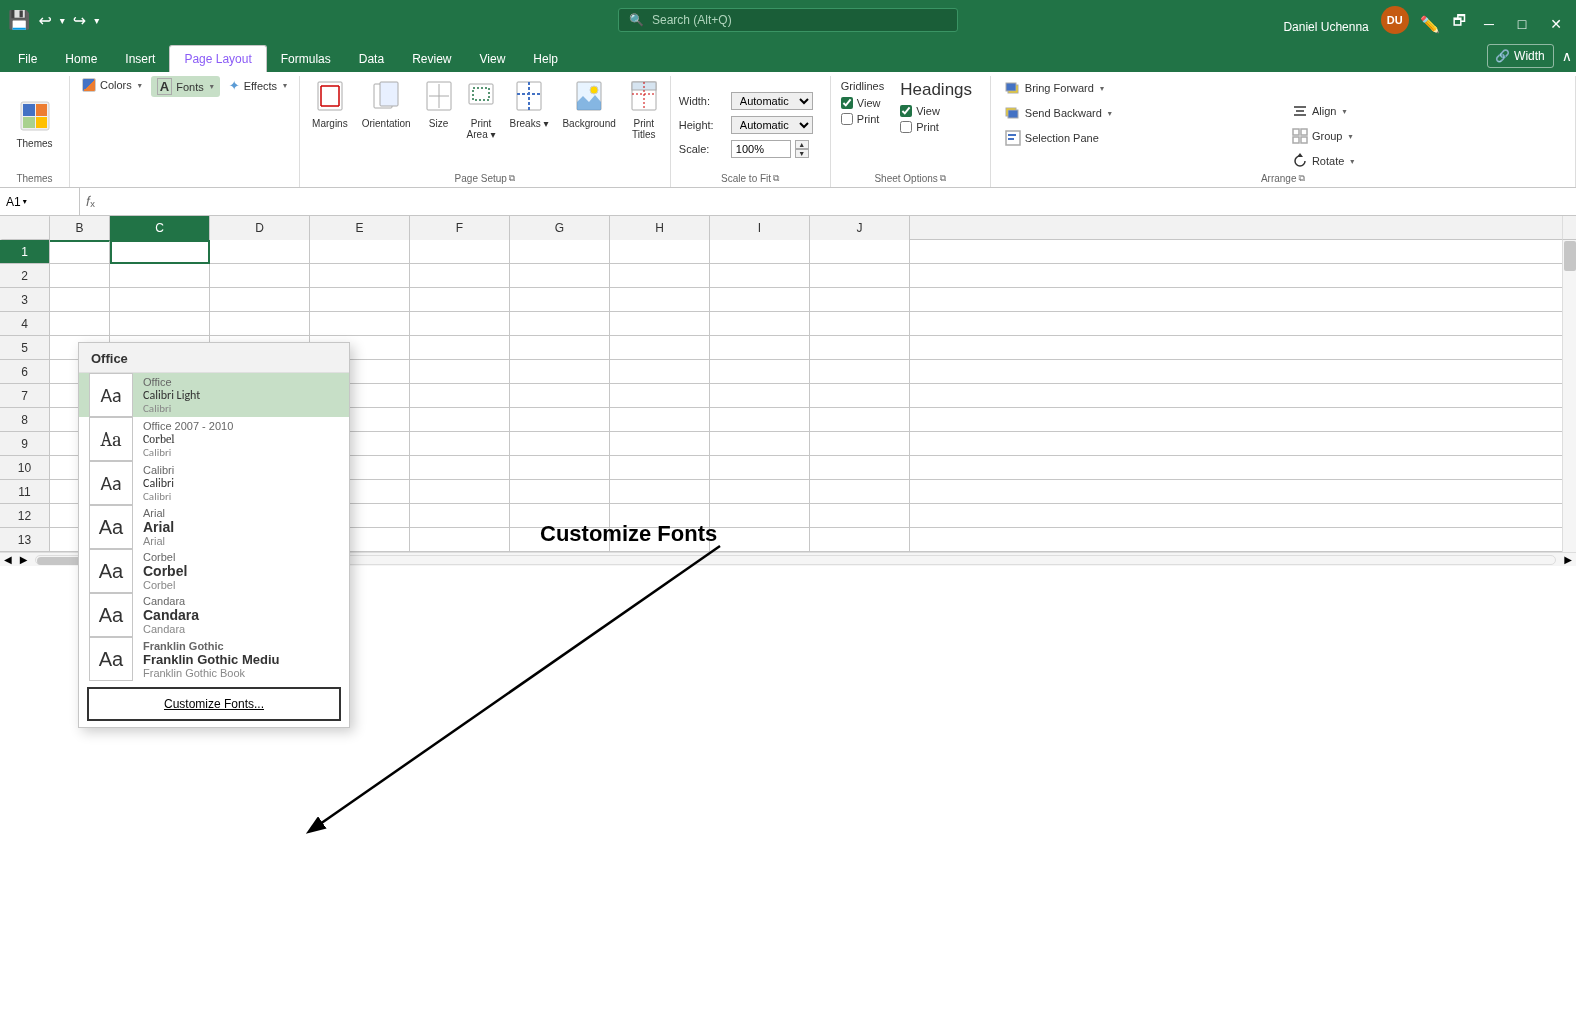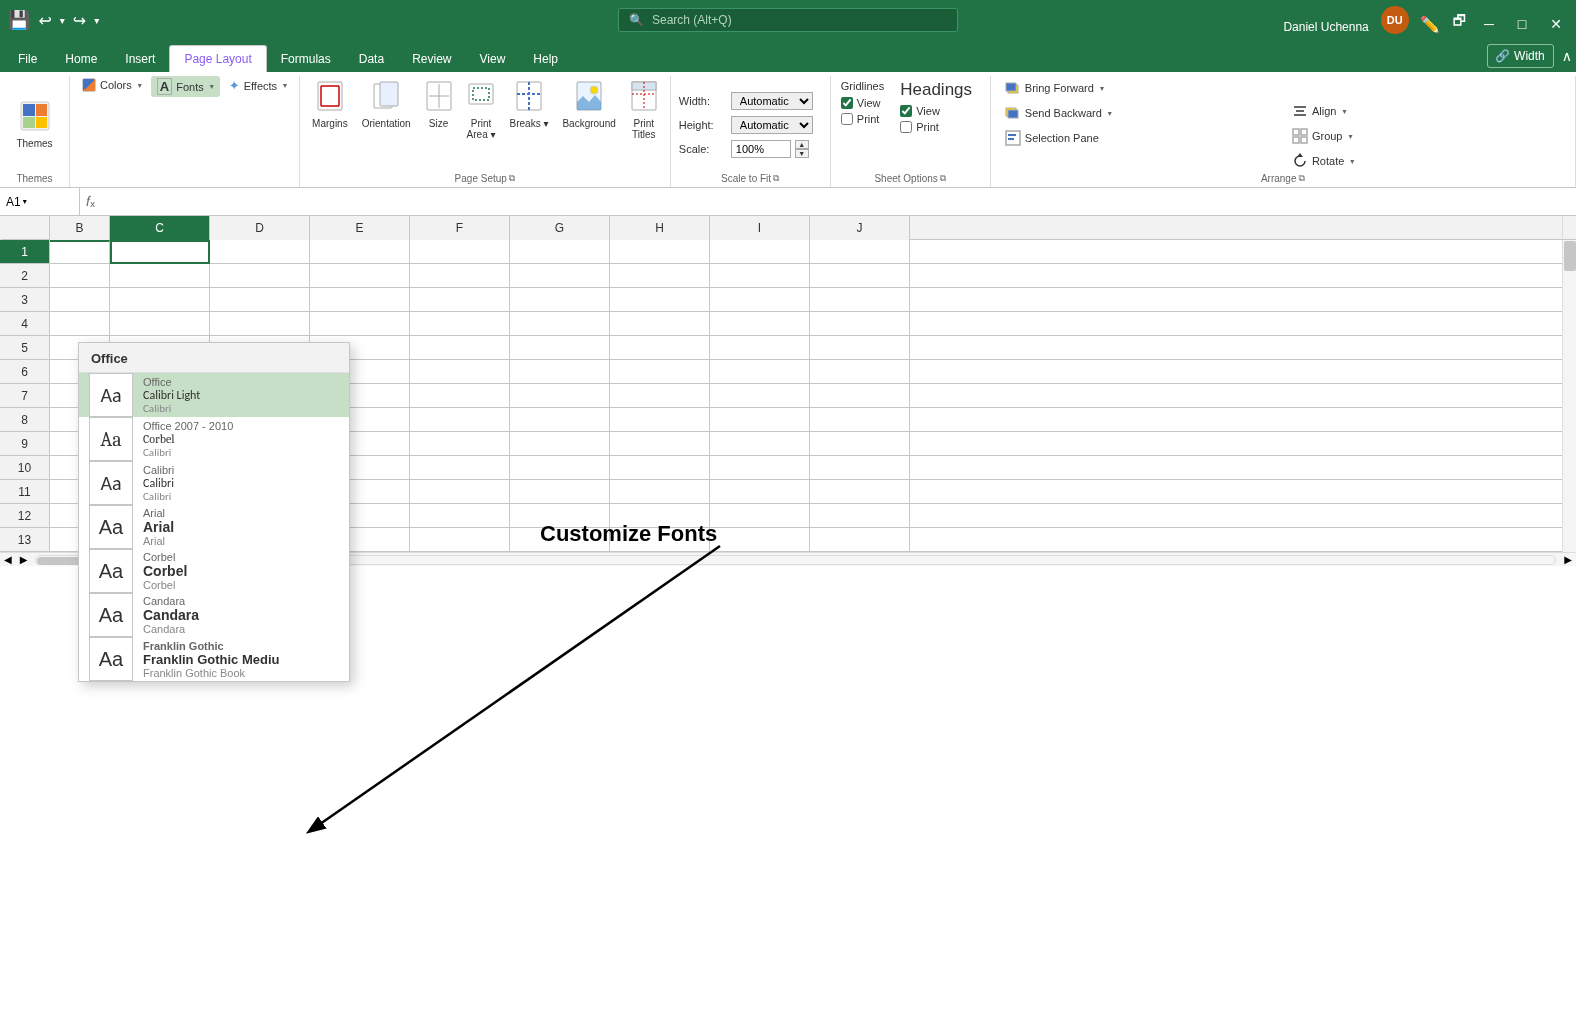--- a/index.html
+++ b/index.html
@@ -836,20 +836,23 @@
 
         <div class="font-item font-item-franklin">
           <div class="font-preview-box" style="font-family:'Franklin Gothic Medium',sans-serif;">Aa</div>
           <div class="font-info">
             <span class="font-theme-name" style="font-family:'Franklin Gothic Medium',sans-serif;font-weight:600;">Franklin Gothic</span>
             <span class="font-heading" style="font-family:'Franklin Gothic Medium',sans-serif;font-size:13px;font-weight:700;">Franklin Gothic Mediu</span>
             <span class="font-body" style="font-family:'Franklin Gothic Book',sans-serif;">Franklin Gothic Book</span>
           </div>
         </div>
       </div>
+      <div class="customize-fonts-btn">
+        <span>Customize Fonts...</span>
+      </div>
     </div>
 
     <svg style="position:absolute;top:0;left:0;width:100%;height:100%;pointer-events:none;">
       <defs>
         <marker id="arrowhead" markerWidth="8" markerHeight="6" refX="6" refY="3" orient="auto">
           <polygon points="0 0, 8 3, 0 6" fill="#000"></polygon>
         </marker>
       </defs>
       <line x1="720" y1="330" x2="310" y2="615" stroke="#000" stroke-width="2.5" marker-end="url(#arrowhead)"></line>
     </svg>

